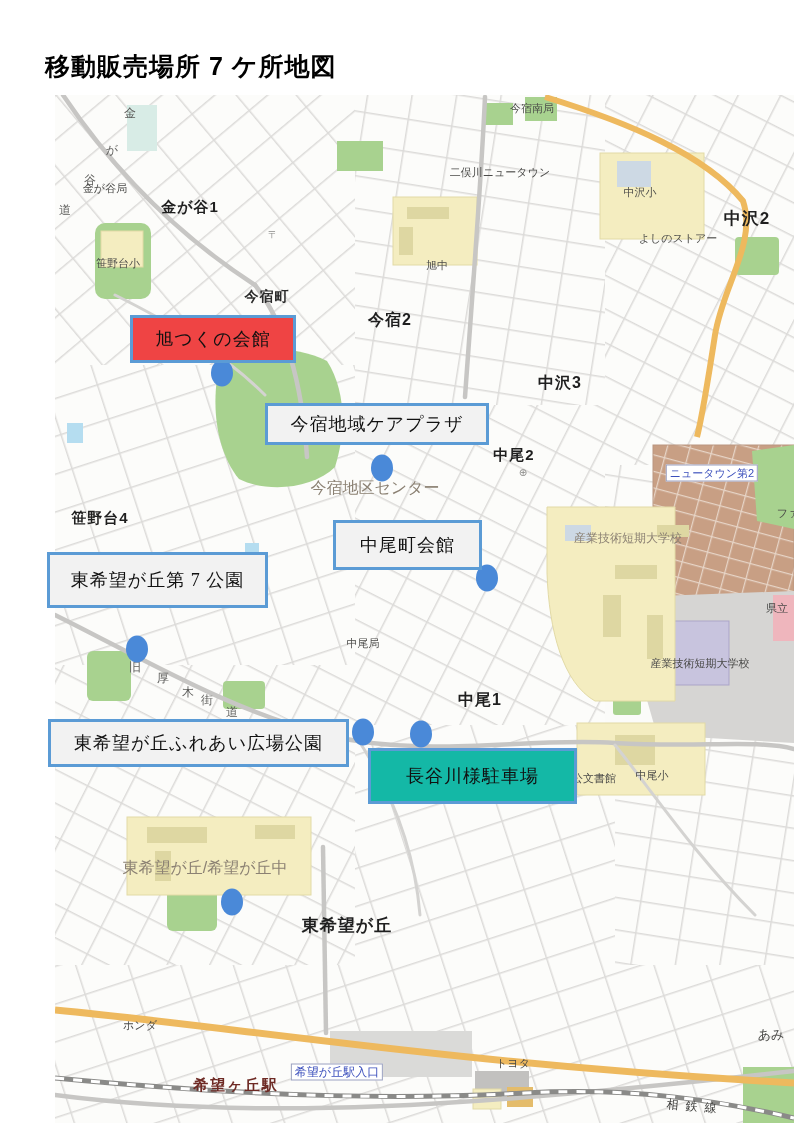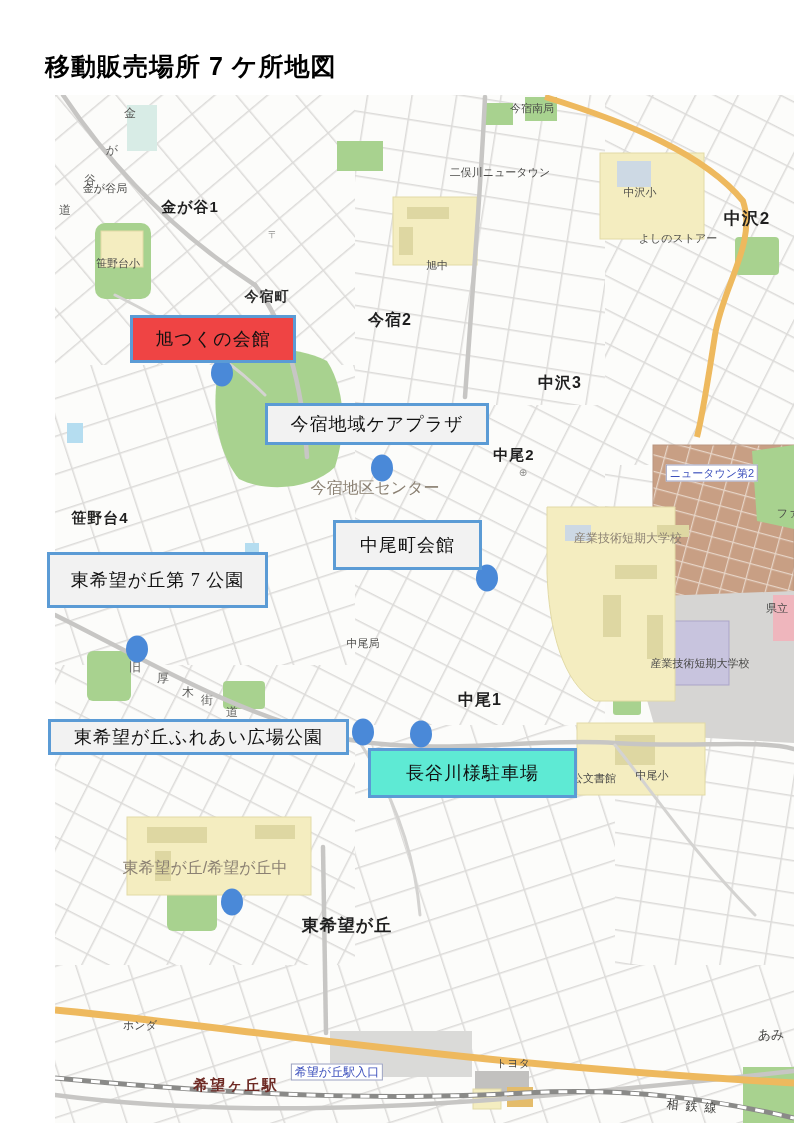--- a/index.html
+++ b/index.html
@@ -187,17 +187,17 @@
         <div class="marker-dot" style="left: 327px; top: 373px; background: rgb(74, 137, 216);"></div>
         <div class="marker-dot" style="left: 432px; top: 483px; background: rgb(74, 137, 216);"></div>
         <div class="marker-dot" style="left: 82px; top: 554px; background: rgb(74, 137, 216);"></div>
         <div class="marker-dot" style="left: 308px; top: 637px; background: rgb(74, 137, 216);"></div>
         <div class="marker-dot" style="left: 366px; top: 639px; background: rgb(74, 137, 216);"></div>
         <div class="marker-dot" style="left: 177px; top: 807px; background: rgb(74, 137, 216);"></div>
         <div class="marker-box" style="left: 75px; top: 220px; width: 166px; height: 48px; background: #ef4444; border-color: rgb(91, 155, 213);">旭つくの会館</div>
         <div class="marker-box" style="left: 210px; top: 308px; width: 224px; height: 42px; background: rgb(242, 242, 242); border-color: rgb(91, 155, 213);">今宿地域ケアプラザ</div>
         <div class="marker-box" style="left: 278px; top: 425px; width: 149px; height: 50px; background: rgb(242, 242, 242); border-color: rgb(91, 155, 213);">中尾町会館</div>
         <div class="marker-box" style="left: -8px; top: 457px; width: 221px; height: 56px; background: rgb(242, 242, 242); border-color: rgb(91, 155, 213);">東希望が丘第 7 公園</div>
-        <div class="marker-box" style="left: -7px; top: 624px; width: 301px; height: 36px; background: rgb(242, 242, 242); border-color: rgb(91, 155, 213);">東希望が丘ふれあい広場公園</div>
-        <div class="marker-box" style="left: 313px; top: 653px; width: 209px; height: 50px; background: #5eead4; border-color: rgb(91, 155, 213);">長谷川様駐車場</div>
+        <div class="marker-box" style="left: -7px; top: 624px; width: 301px; height: 48px; background: rgb(242, 242, 242); border-color: rgb(91, 155, 213);">東希望が丘ふれあい広場公園</div>
+        <div class="marker-box" style="left: 313px; top: 653px; width: 209px; height: 56px; background: #14b8a6; border-color: rgb(91, 155, 213);">長谷川様駐車場</div>
       </div>
   </div>
 </div>
 
 </body></html>

